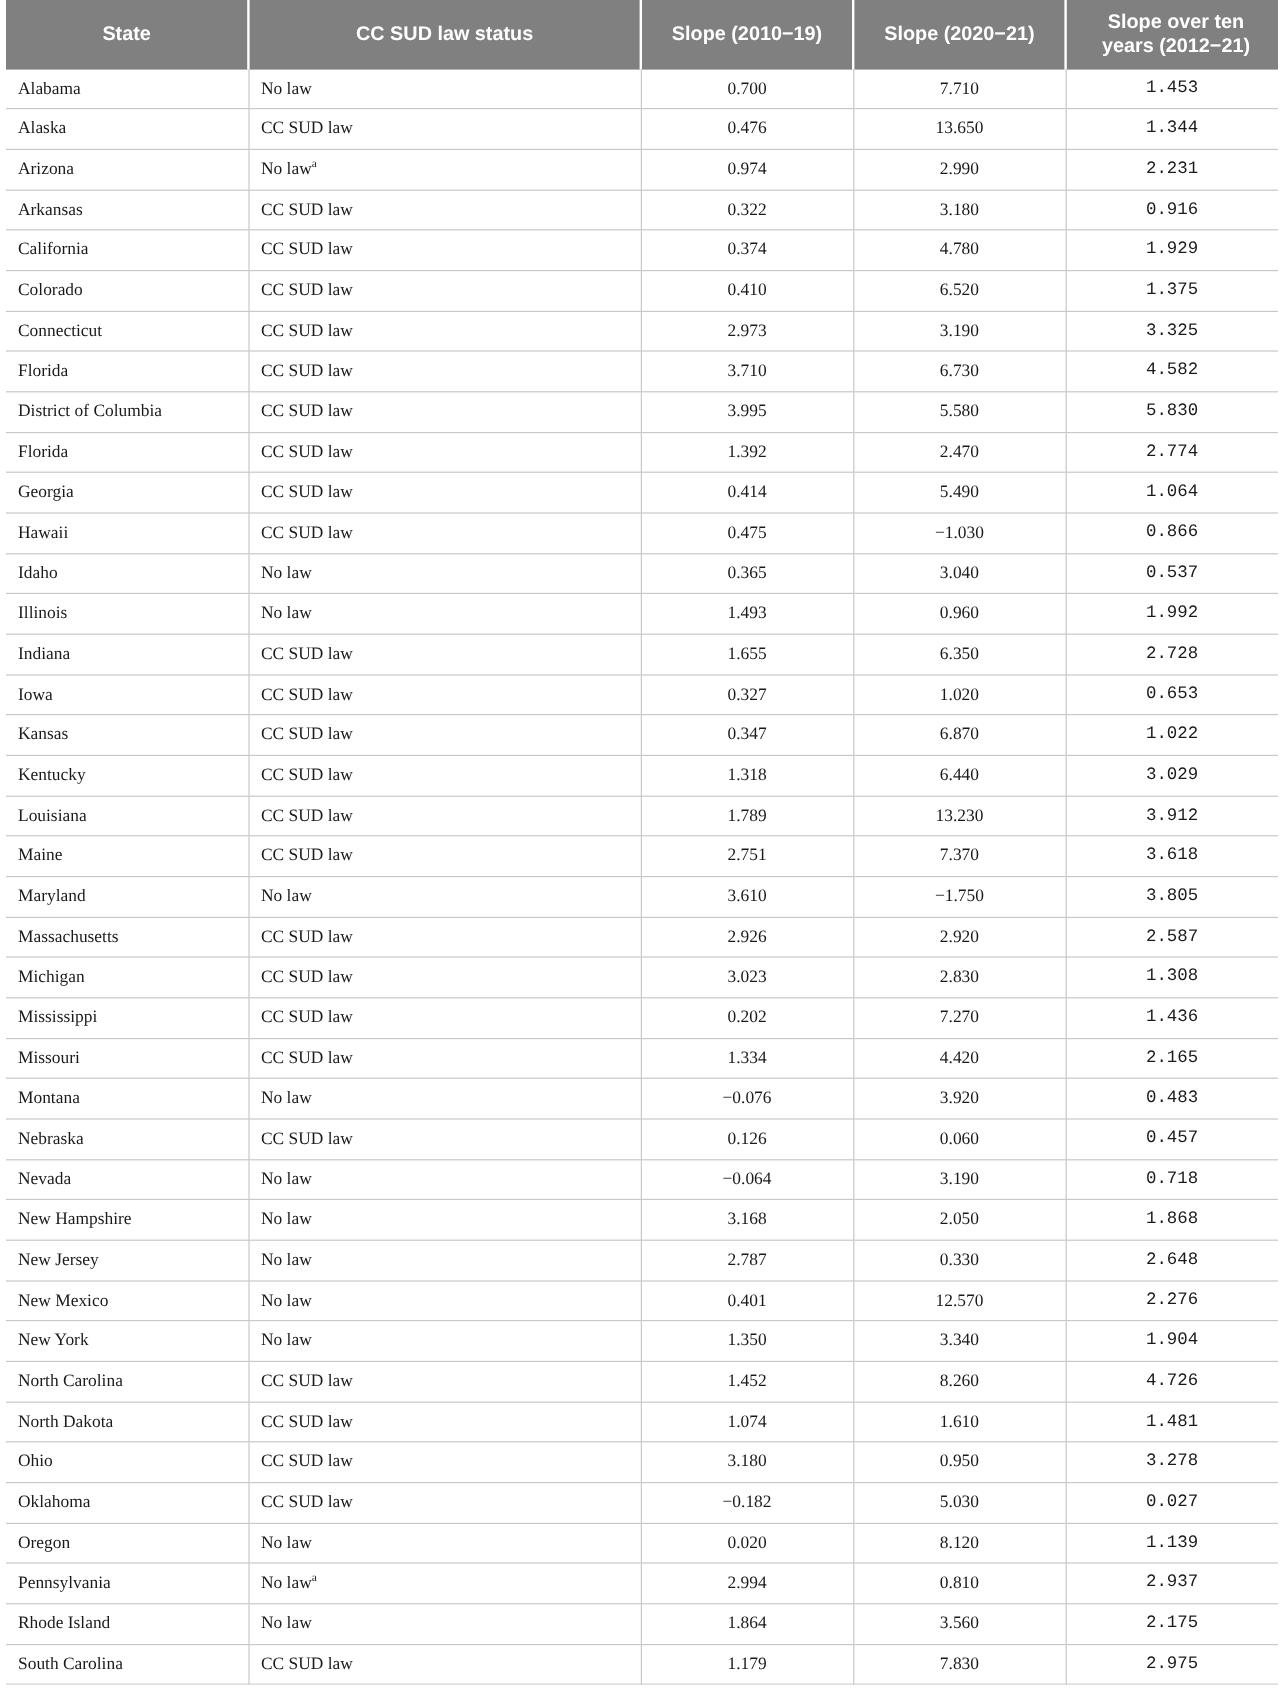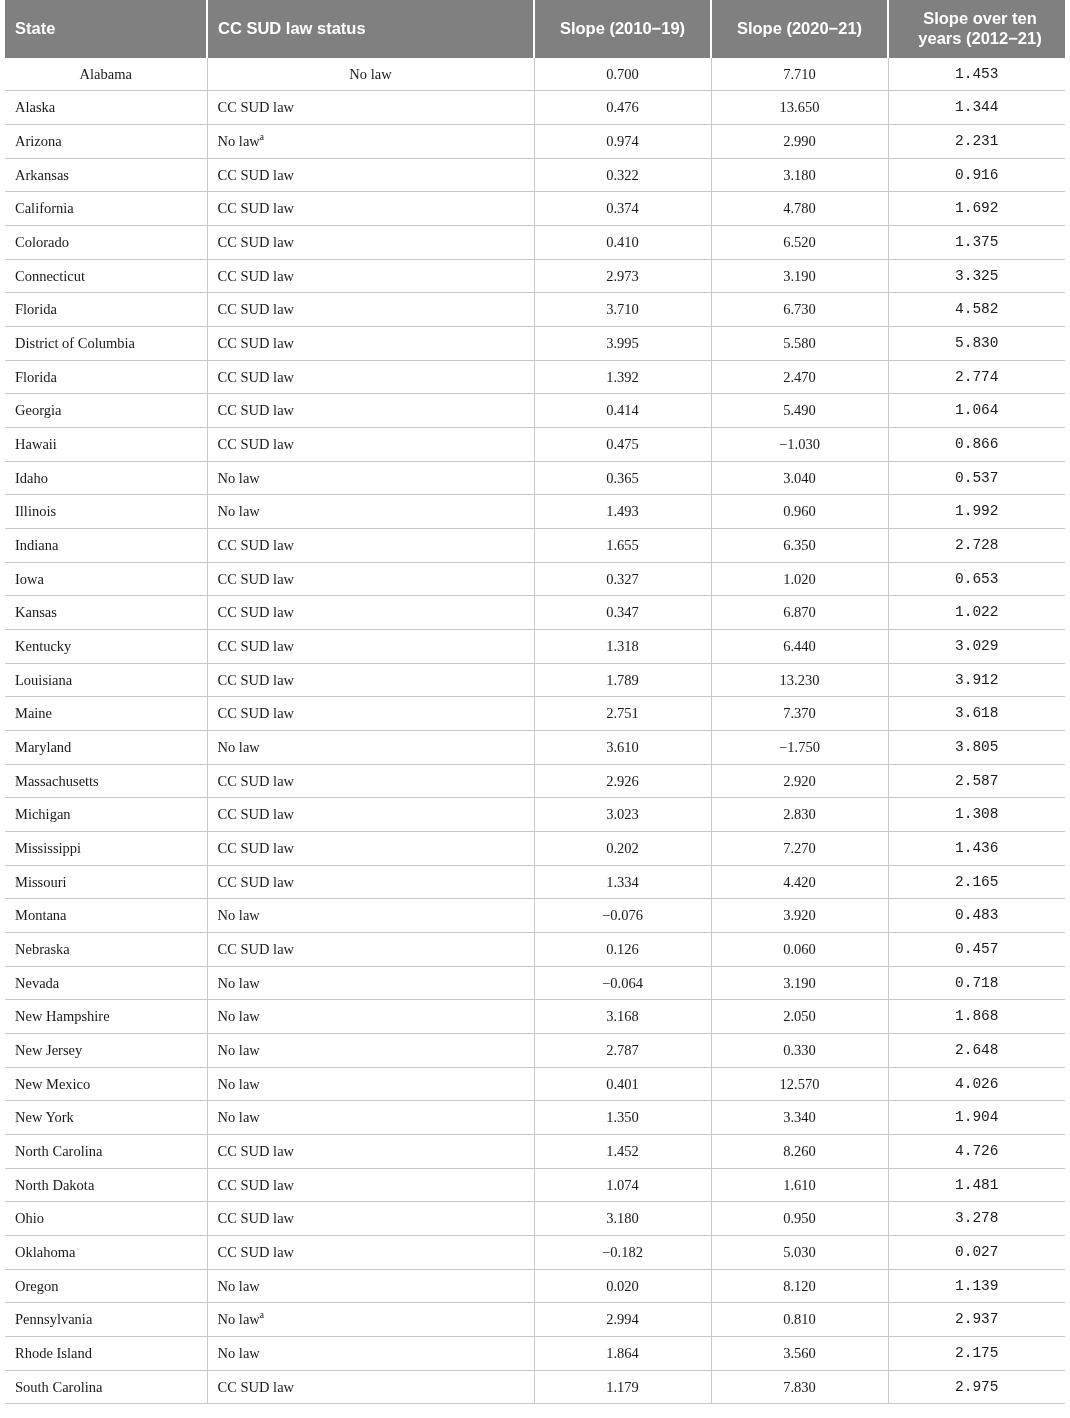--- a/index.html
+++ b/index.html
@@ -22,21 +22,21 @@
     width: 1060px;
     margin: 0 5px;
     table-layout: fixed;
   }
   table.data-table thead th {
     background: #808080;
     color: #ffffff;
     font-family: "Liberation Sans", sans-serif;
     font-weight: bold;
     font-size: 16.5px;
-    text-align: left;
+    text-align: center;
     padding: 9px 10px;
     border-right: 2px solid #ffffff;
     vertical-align: middle;
     line-height: 1.2;
   }
   table.data-table thead th:last-child {
     border-right: none;
     padding-left: 16px;
   }
   table.data-table thead th.num {
@@ -54,21 +54,20 @@
   }
   table.data-table tbody tr td:first-child {
     border-left: none;
   }
   table.data-table tbody td:last-child {
     border-right: none;
     font-family: Liberation Mono, monospace;
   }
   table.data-table tbody tr:first-child td {
     border-top: none;
-    text-align: center;
   }
   td.num {
     text-align: center;
   }
   col.c-state { width: 202px; }
   col.c-status { width: 327px; }
   col.c-s1 { width: 177px; }
   col.c-s2 { width: 177px; }
   col.c-s3 { width: 177px; }
   sup {
@@ -125,21 +124,21 @@
           <td><span>CC SUD law</span></td>
           <td class="num">0.322</td>
           <td class="num">3.180</td>
           <td class="num">0.916</td>
         </tr>
         <tr>
           <td>California</td>
           <td><span>CC SUD law</span></td>
           <td class="num">0.374</td>
           <td class="num">4.780</td>
-          <td class="num">1.692</td>
+          <td class="num">1.929</td>
         </tr>
         <tr>
           <td>Colorado</td>
           <td><span>CC SUD law</span></td>
           <td class="num">0.410</td>
           <td class="num">6.520</td>
           <td class="num">1.375</td>
         </tr>
         <tr>
           <td>Connecticut</td>
@@ -307,21 +306,21 @@
           <td><span>No law</span></td>
           <td class="num">2.787</td>
           <td class="num">0.330</td>
           <td class="num">2.648</td>
         </tr>
         <tr>
           <td>New Mexico</td>
           <td><span>No law</span></td>
           <td class="num">0.401</td>
           <td class="num">12.570</td>
-          <td class="num">4.026</td>
+          <td class="num">2.276</td>
         </tr>
         <tr>
           <td>New York</td>
           <td><span>No law</span></td>
           <td class="num">1.350</td>
           <td class="num">3.340</td>
           <td class="num">1.904</td>
         </tr>
         <tr>
           <td>North Carolina</td>

